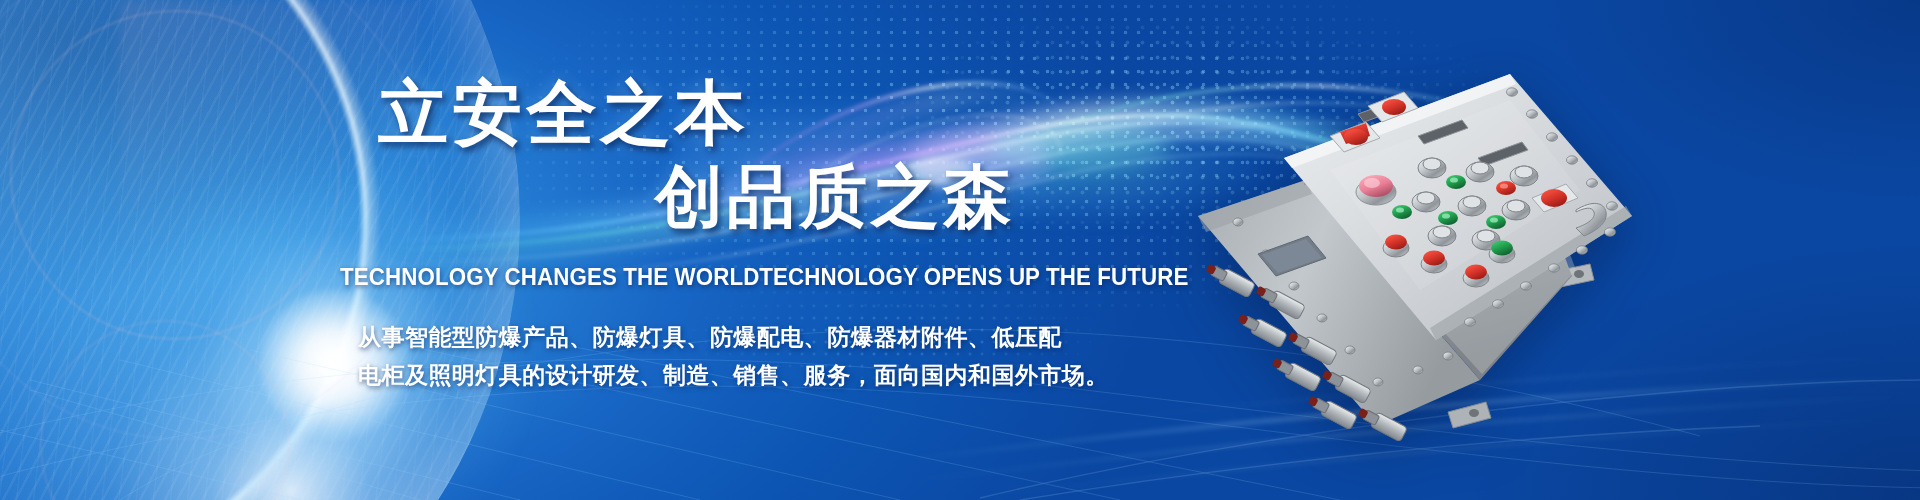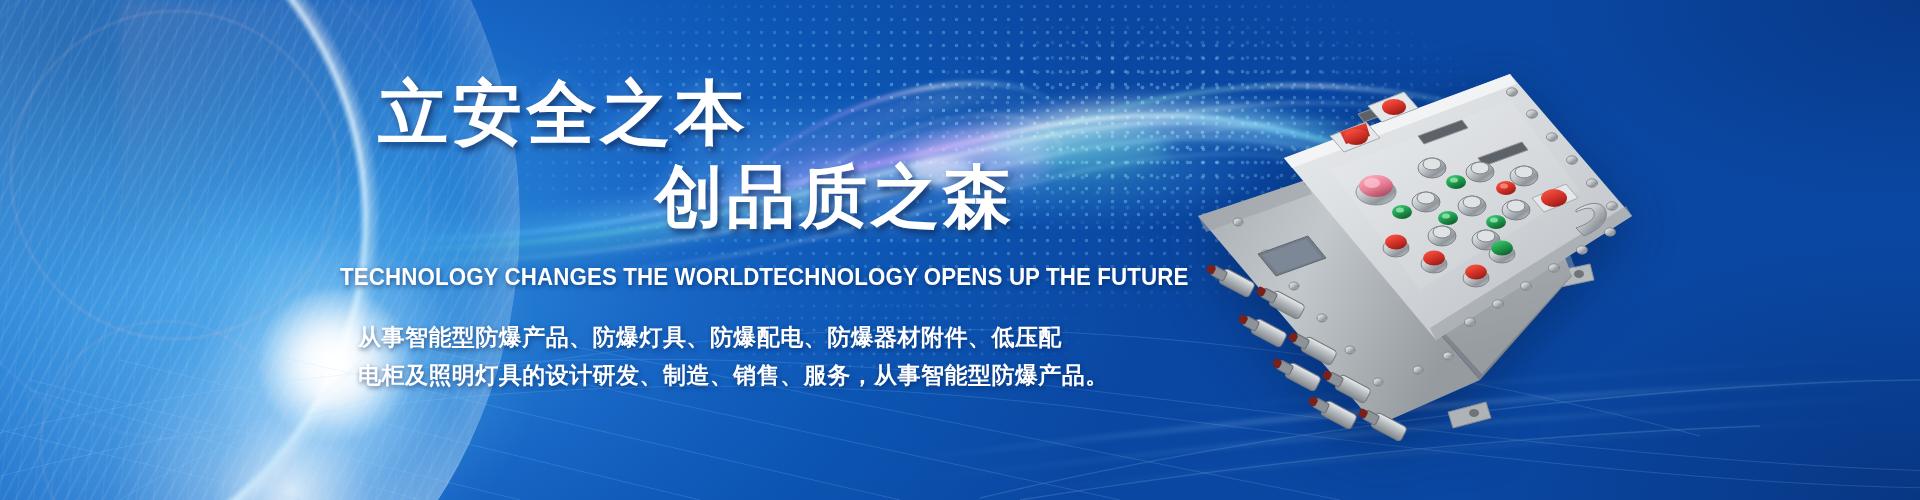--- a/index.html
+++ b/index.html
@@ -523,17 +523,17 @@
   </div>
 
   <div class="copy">
     <div class="h-line h1">立安全之本</div>
     <div class="h-line h2">创品质之森</div>
 
     <div class="eng">TECHNOLOGY CHANGES THE WORLDTECHNOLOGY OPENS UP THE FUTURE</div>
 
     <div class="desc">
       <div class="desc-line">从事智能型防爆产品、防爆灯具、防爆配电、防爆器材附件、低压配</div>
-      <div class="desc-line">电柜及照明灯具的设计研发、制造、销售、服务，从事智能型防爆产品。</div>
+      <div class="desc-line">电柜及照明灯具的设计研发、制造、销售、服务，面向国内和国外市场。</div>
     </div>
   </div>
 
 </div>
 
 </body></html>

